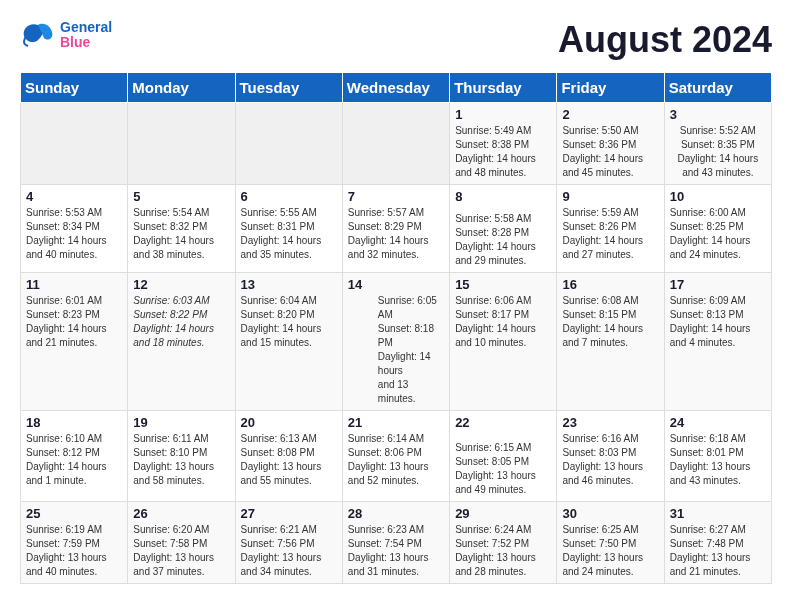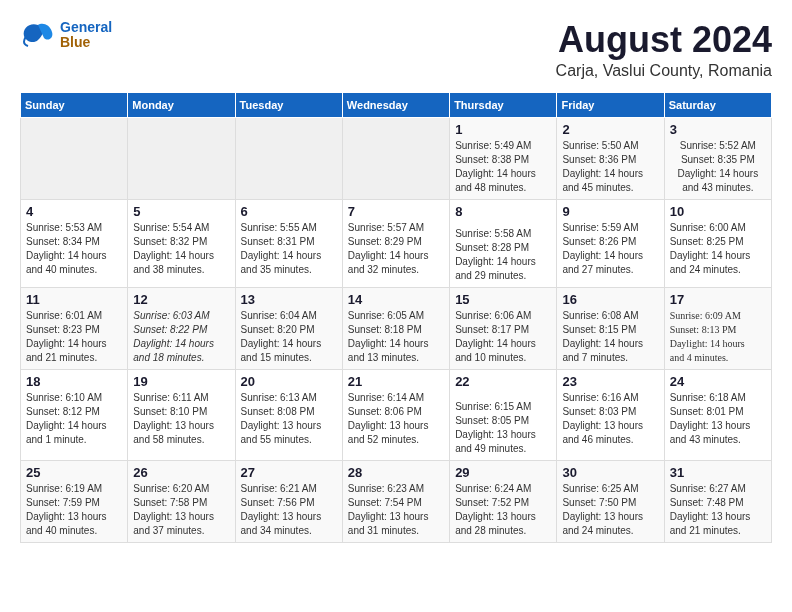--- a/index.html
+++ b/index.html
@@ -49,21 +49,21 @@
       margin-top: 2px;
     }
     .calendar {
       width: 100%;
       border-collapse: collapse;
       table-layout: fixed;
     }
     .calendar thead tr th {
       background: #1565c0;
       color: #fff;
-      font-size: 11px;
+      font-size: 15px;
       font-weight: bold;
       padding: 6px 4px;
       border: 1px solid #fff;
       text-align: left;
       margin-left: 22px;
     }
     .calendar tbody tr td {
       border: 1px solid #ddd;
       vertical-align: top;
       padding: 4px 5px;
@@ -100,26 +100,25 @@
 
 <div class="header">
   <div class="logo">
     <svg class="logo-bird" viewBox="0 0 36 30" xmlns="http://www.w3.org/2000/svg">
       <path d="M18 5 C10 2, 2 8, 4 16 C6 22, 14 24, 18 20 C22 16, 26 10, 22 6 C20 4, 18 5, 18 5Z" fill="#1565c0"></path>
       <path d="M18 5 C22 2, 30 4, 32 12 C34 18, 28 22, 24 18" fill="#1e88e5"></path>
       <path d="M6 16 C4 20, 2 24, 8 26" fill="none" stroke="#1565c0" stroke-width="2"></path>
     </svg>
     <div class="logo-text">
       <div><span>General</span></div>
-      <div style="color:#a16207">Blue</div>
+      <div style="color:#ec4899">Blue</div>
     </div>
   </div>
   <div class="title-block">
     <div class="month-year">August 2024</div>
-    <div class="location">Carja, Vaslui County, Romania</div>
   </div>
 </div>
 
 <table class="calendar">
   <thead>
     <tr>
     <th>Sunday</th>
         <th>Monday</th>
         <th>Tuesday</th>
         <th>Wednesday</th>
@@ -224,42 +223,42 @@
         </td>
         <td>
           <span class="day-number">13</span>
           <div class="day-info" style="white-space: pre-line;">Sunrise: 6:04 AM
 Sunset: 8:20 PM
 Daylight: 14 hours
 and 15 minutes.</div>
         </td>
         <td>
           <span class="day-number">14</span>
-          <div class="day-info" style="white-space: pre-line;">Sunrise: 6:05 AM
+          <div class="day-info" style="white-space: pre-line; margin-left: 30px;">Sunrise: 6:05 AM
 Sunset: 8:18 PM
 Daylight: 14 hours
 and 13 minutes.</div>
         </td>
         <td>
           <span class="day-number">15</span>
           <div class="day-info" style="white-space: pre-line;">Sunrise: 6:06 AM
 Sunset: 8:17 PM
 Daylight: 14 hours
 and 10 minutes.</div>
         </td>
         <td>
           <span class="day-number">16</span>
           <div class="day-info" style="white-space: pre-line;">Sunrise: 6:08 AM
 Sunset: 8:15 PM
 Daylight: 14 hours
 and 7 minutes.</div>
         </td>
         <td>
           <span class="day-number">17</span>
-          <div class="day-info" style="white-space: pre-line; font-family: Liberation Serif, serif;">Sunrise: 6:09 AM
+          <div class="day-info" style="white-space: pre-line;">Sunrise: 6:09 AM
 Sunset: 8:13 PM
 Daylight: 14 hours
 and 4 minutes.</div>
         </td>
       </tr>
       <tr>
         <td>
           <span class="day-number">18</span>
           <div class="day-info" style="white-space: pre-line;">Sunrise: 6:10 AM
 Sunset: 8:12 PM

